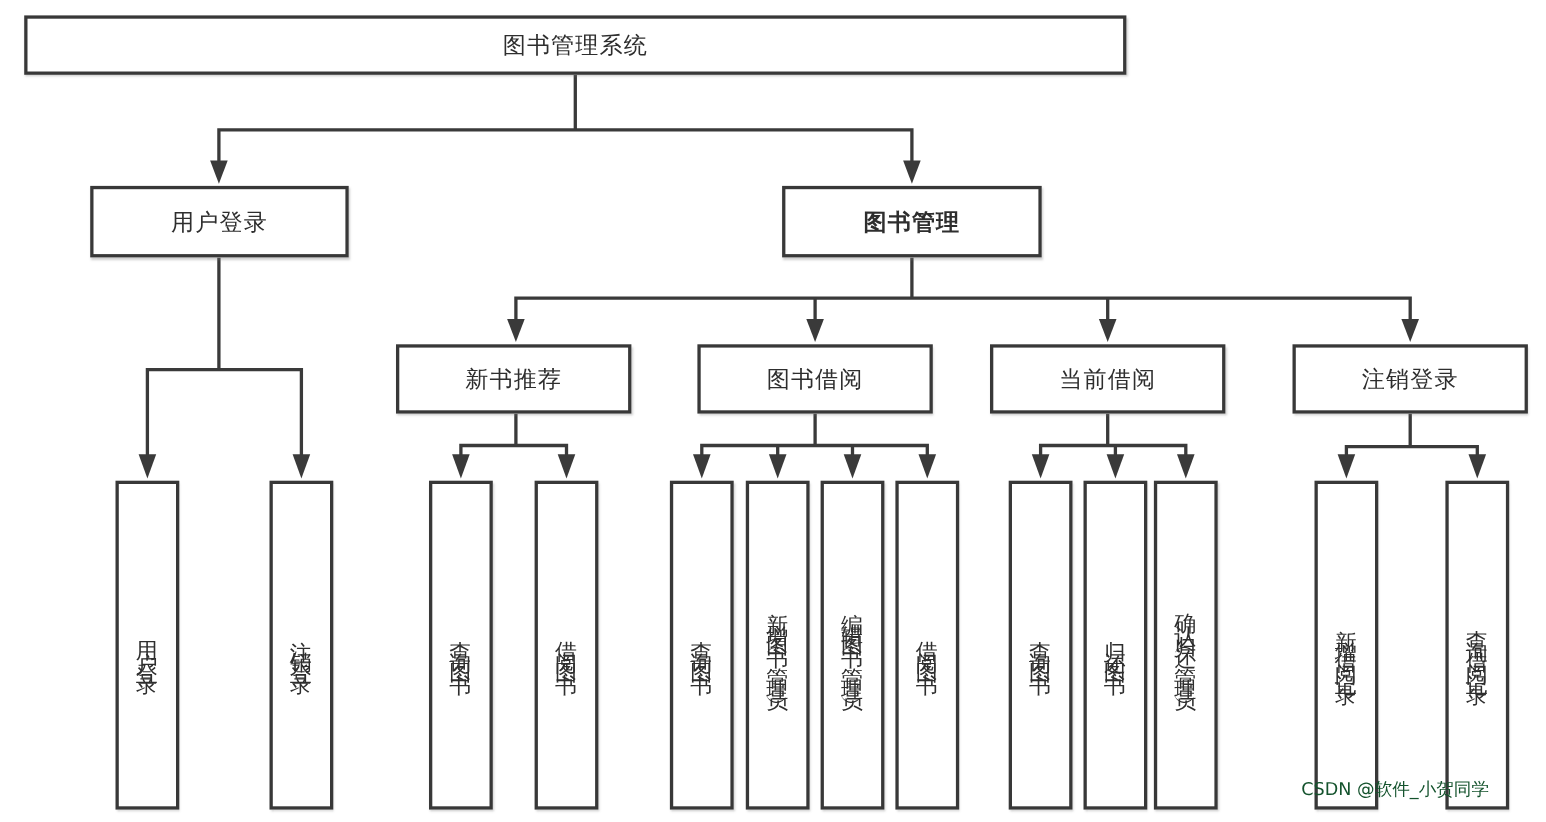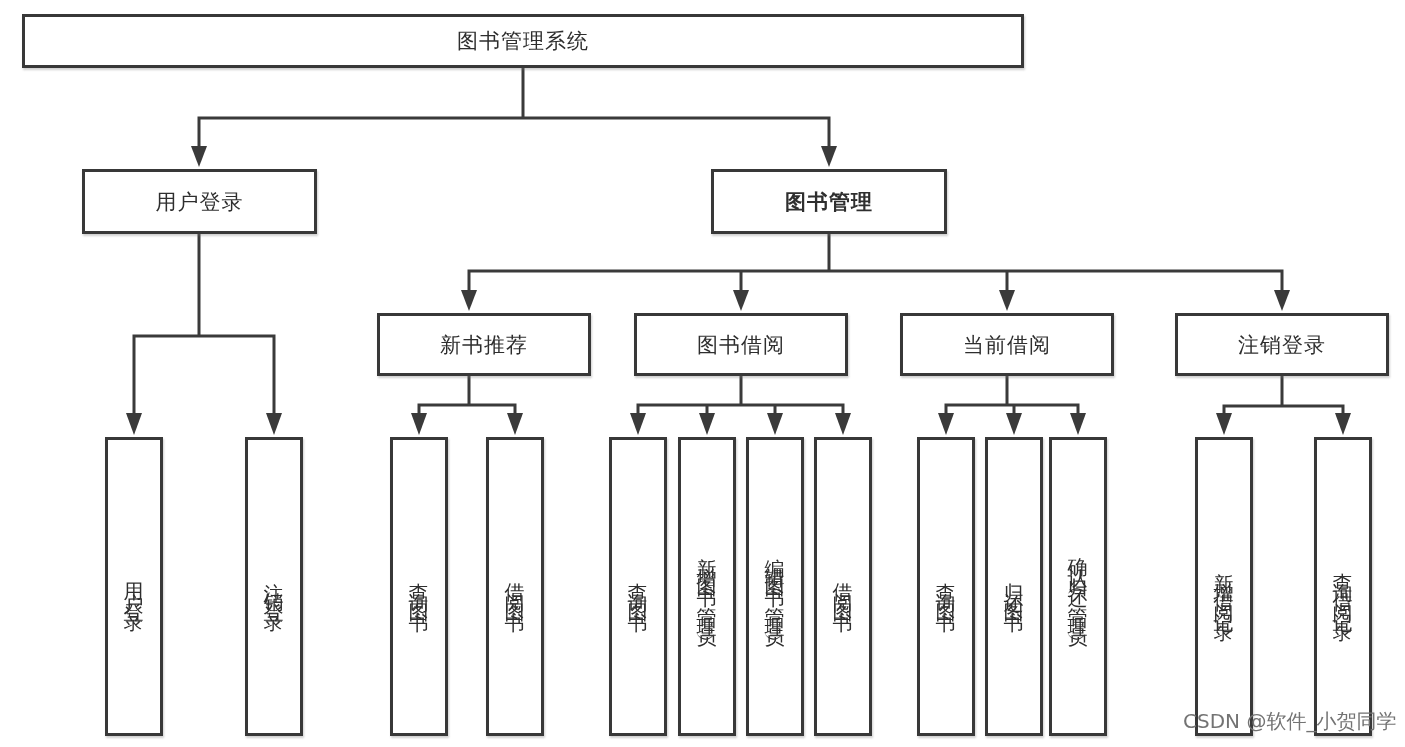--- a/index.html
+++ b/index.html
@@ -35,33 +35,33 @@
     font-size:20px;
     letter-spacing:10px;
   }
   
   .root{left:22px;top:14px;width:1002px;height:54px;}
   
   .n-user{left:82px;top:169px;width:235px;height:65px;}
   .n-mgmt{left:711px;top:169px;width:236px;height:65px;font-weight:bold;}
   
   .l3{top:313px;height:63px;width:214px;}
-  .n-new{left:377px;}
+  .n-new{left:360px;}
   .n-borrow{left:634px;}
   .n-current{left:900px;}
   .n-records{left:1175px;}
   
   .u1{left:105px;} .u2{left:245px;}
   .a1{left:390px;} .a2{left:486px;}
   .b1{left:609px;} .b2{left:678px;} .b3{left:746px;} .b4{left:814px;}
   .c1{left:917px;} .c2{left:985px;} .c3{left:1049px;}
   .r1{left:1195px;} .r2{left:1314px;}
   .watermark{
     position:absolute;left:1183px;top:708px;
-    font-size:20px;color:#737373;
+    font-size:16px;color:#14532d;
     white-space:nowrap;z-index:10;
   }
 </style>
 </head>
 <body>
 
 <div id="stage">
 
   <svg id="connectors" viewBox="0 0 1405 747" xmlns="http://www.w3.org/2000/svg">
     <g stroke="#3a3a3a" stroke-width="3" fill="none">

